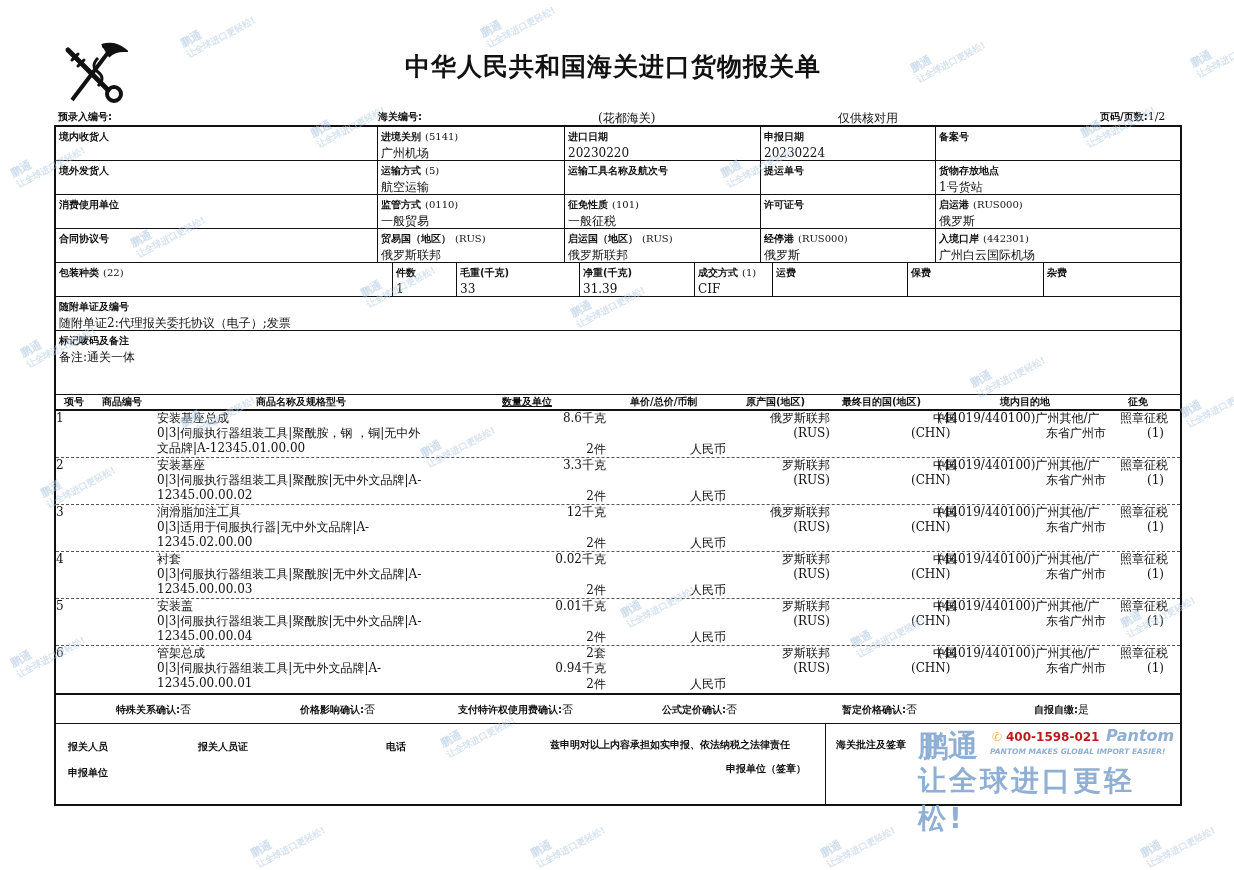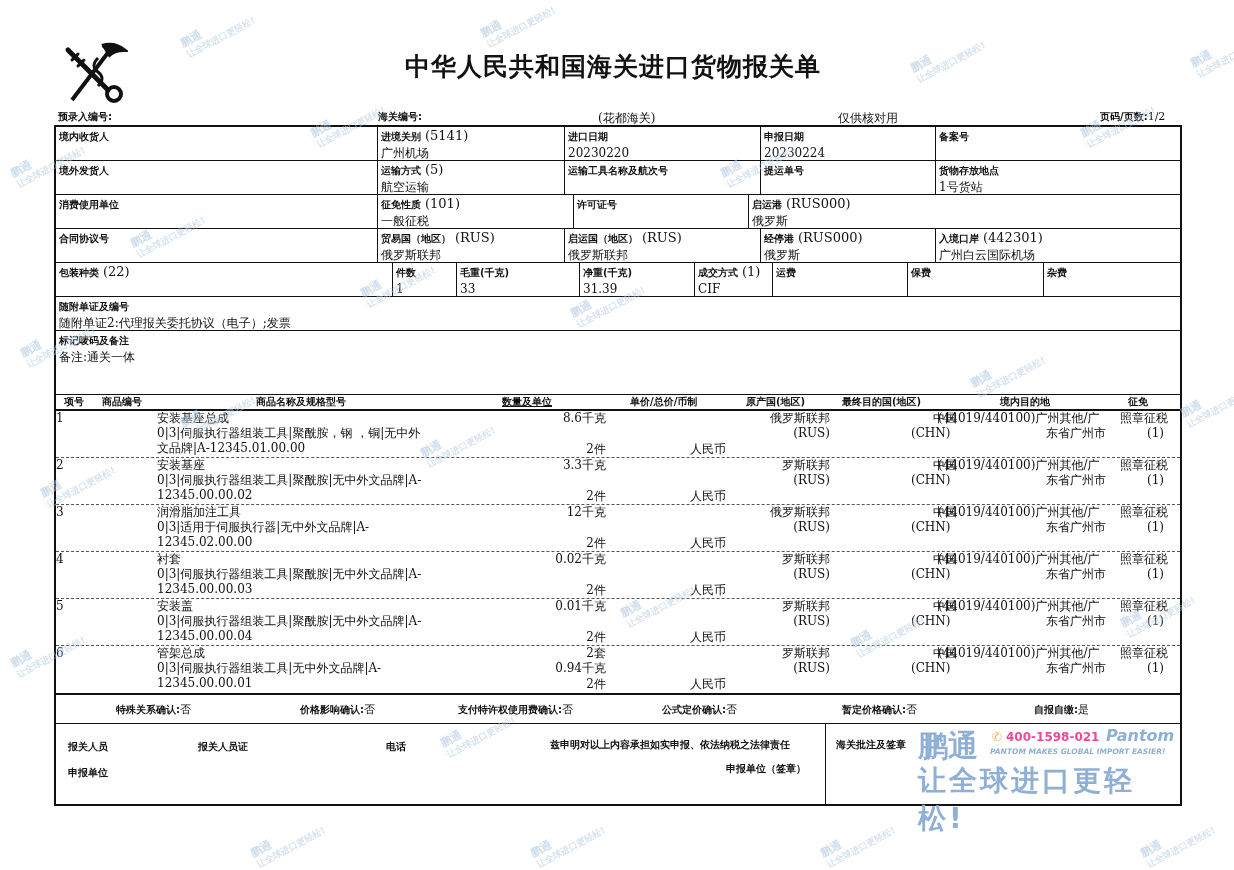--- a/index.html
+++ b/index.html
@@ -14,21 +14,21 @@
 
   .meta { position: absolute; top: 110px; font-size: 11px; }
   .meta b, .lbl { font-family: "DejaVu Sans", sans-serif; font-weight: bold; font-size: 10px; }
 
   .sheet { position: absolute; left: 54px; top: 125px; width: 1128px; border: 2px solid #111; }
   .row { display: flex; border-bottom: 1.5px solid #111; }
   .row:last-child { border-bottom: none; }
   .cell { border-right: 1.5px solid #111; padding: 1px 3px; font-size: 12px; line-height: 16px; overflow: hidden; }
   .cell:last-child { border-right: none; }
   .cell .val { display: block; font-size: 12px; }
-  .code { font-size: 13px; margin-left: 4px; }
+  .code { font-size: 10px; margin-left: 4px; }
 
   .goods-head { display: flex; height: 16px; border-bottom: 2px solid #111; font-family: "DejaVu Sans", sans-serif; font-size: 10px; font-weight: bold; align-items: center; }
   .gh { position: absolute; }
   .goods { position: relative; }
   .grow { position: relative; height: 47px; border-bottom: 1px dashed #555; font-size: 12px; line-height: 15.5px; }
   .grow:last-child { border-bottom: none; }
   .g { position: absolute; white-space: nowrap; }
 
   .confirm { display: flex; height: 30px; align-items: center; font-size: 11px; }
   .confirm span.c { position: absolute; }
@@ -103,20 +103,21 @@
   </div>
   <div class="row" style="height:34px;">
     <div class="cell" style="width:322px;"><span class="lbl">境外发货人</span><span class="val"></span></div>
     <div class="cell" style="width:187px;"><span class="lbl">运输方式</span><span class="code">(5)</span><span class="val">航空运输</span></div>
     <div class="cell" style="width:196px;"><span class="lbl">运输工具名称及航次号</span><span class="val"></span></div>
     <div class="cell" style="width:175px;"><span class="lbl">提运单号</span><span class="val"></span></div>
     <div class="cell" style="flex:1;"><span class="lbl">货物存放地点</span><span class="val">1号货站</span></div>
   </div>
   <div class="row" style="height:34px;">
     <div class="cell" style="width:322px;"><span class="lbl">消费使用单位</span><span class="val"></span></div>
+    <div class="cell" style="width:187px;"><span class="lbl">监管方式</span><span class="code">(0110)</span><span class="val">一般贸易</span></div>
     <div class="cell" style="width:196px;"><span class="lbl">征免性质</span><span class="code">(101)</span><span class="val">一般征税</span></div>
     <div class="cell" style="width:175px;"><span class="lbl">许可证号</span><span class="val"></span></div>
     <div class="cell" style="flex:1;"><span class="lbl">启运港</span><span class="code">(RUS000)</span><span class="val">俄罗斯</span></div>
   </div>
   <div class="row" style="height:34px;">
     <div class="cell" style="width:322px;"><span class="lbl">合同协议号</span><span class="val"></span></div>
     <div class="cell" style="width:187px;"><span class="lbl">贸易国（地区）</span><span class="code">(RUS)</span><span class="val">俄罗斯联邦</span></div>
     <div class="cell" style="width:196px;"><span class="lbl">启运国（地区）</span><span class="code">(RUS)</span><span class="val">俄罗斯联邦</span></div>
     <div class="cell" style="width:175px;"><span class="lbl">经停港</span><span class="code">(RUS000)</span><span class="val">俄罗斯</span></div>
     <div class="cell" style="flex:1;"><span class="lbl">入境口岸</span><span class="code">(442301)</span><span class="val">广州白云国际机场</span></div>
@@ -281,19 +282,19 @@
       <span class="lbl" style="position:absolute;left:142px;top:16px;">报关人员证</span>
       <span class="lbl" style="position:absolute;left:330px;top:16px;">电话</span>
       <span class="lbl" style="position:absolute;left:494px;top:14px;">兹申明对以上内容承担如实申报、依法纳税之法律责任</span>
       <span class="lbl" style="position:absolute;left:12px;top:42px;">申报单位</span>
       <span class="lbl" style="position:absolute;left:670px;top:38px;">申报单位（签章）</span>
     </div>
     <div class="f-right">
       <span class="lbl" style="position:absolute;left:10px;top:14px;">海关批注及签章</span>
       <span class="brand" style="left:92px;top:2px;font-size:30px;">鹏通</span>
       <span class="brand" style="left:166px;top:6px;font-size:12px;color:#f5b26b;">✆</span>
-      <span class="brand" style="left:180px;top:6px;font-size:12px;color:#ec4899;">400-1598-021</span>
+      <span class="brand" style="left:180px;top:6px;font-size:12px;color:#b91c1c;">400-1598-021</span>
       <span class="brand" style="left:280px;top:2px;font-size:16px;font-style:italic;">Pantom</span>
       <span class="brand" style="left:164px;top:23px;font-size:7.5px;font-style:italic;">PANTOM MAKES GLOBAL IMPORT EASIER!</span>
       <span class="brand" style="left:92px;top:38px;font-size:28px;letter-spacing:3px;">让全球进口更轻松!</span>
     </div>
   </div>
 </div>
 
 </body></html>

